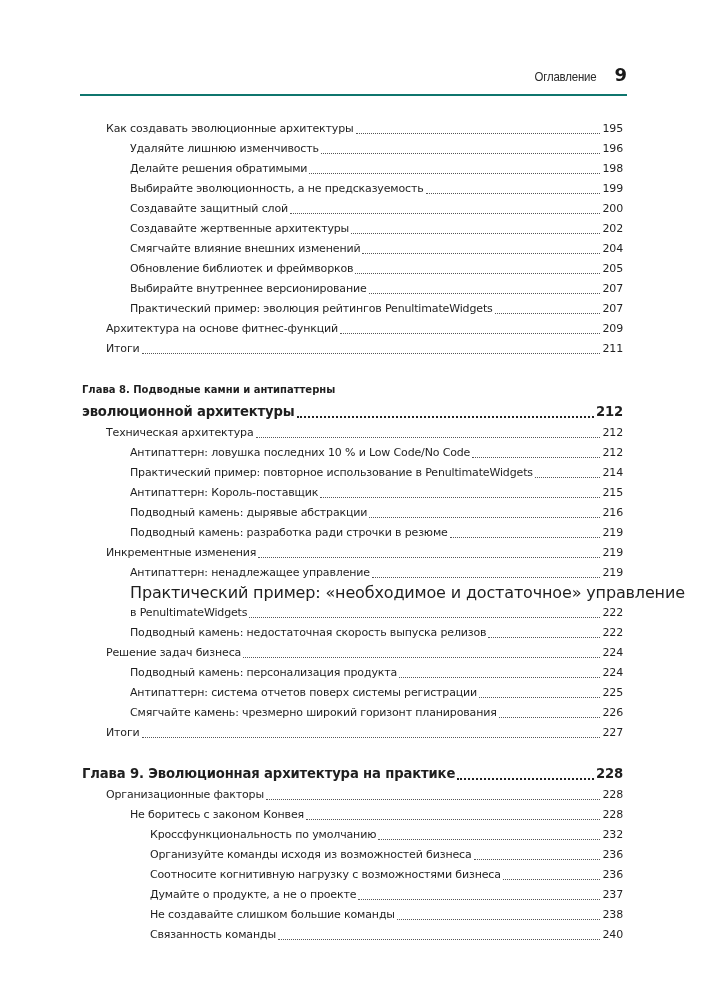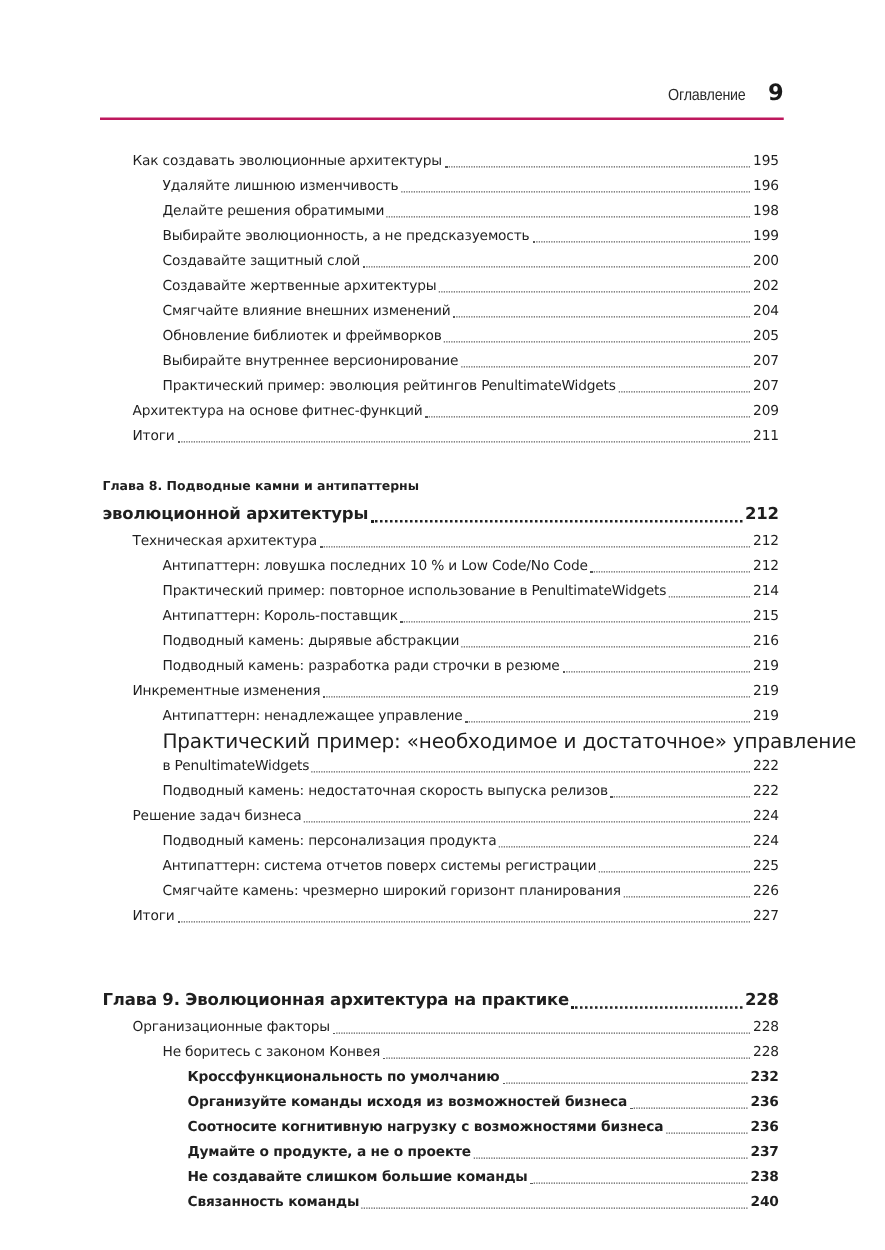--- a/index.html
+++ b/index.html
@@ -4,21 +4,21 @@
 <style>
   html, body { margin: 0; padding: 0; background: #ffffff; }
   body {
     width: 708px; height: 1000px; position: relative; overflow: hidden;
     font-family: "DejaVu Sans", "Liberation Sans", sans-serif;
     color: #1f1f1f;
   }
   .header {
     position: absolute; left: 80px; width: 547px; top: 64px; height: 30px;
     display: flex; justify-content: flex-end; align-items: baseline;
-    border-bottom: 2px solid #be185d;
+    border-bottom: 2px solid #0f766e;
   }
   .header .title {
     font-family: "Liberation Sans", sans-serif; font-size: 13px;
     letter-spacing: -0.2px; transform: scaleX(0.88); transform-origin: right;
     margin-right: 18px; color: #2a2a2a;
   }
   .header .pnum { font-size: 18px; font-weight: bold; color: #1a1a1a; }
 
   .toc { position: absolute; left: 82px; width: 541px; top: 119px; }
   .row {
@@ -27,21 +27,21 @@
   }
   .row .lbl { flex: 0 0 auto; }
   .row .leader {
     flex: 1 1 auto; overflow: hidden; margin: 0 2px;
     border-bottom: 1.3px dotted #555; height: 1px; align-self: flex-end;
     margin-bottom: 5px;
   }
   .row .pg { flex: 0 0 auto; }
   .l1 { padding-left: 24px; }
   .l2 { padding-left: 48px; }
-  .l3 { padding-left: 68px; font-weight: bold; }
+  .l3 { padding-left: 68px; }
   .chapter { font-weight: bold; font-size: 13.2px; }
   .chapter .leader { border-bottom: 2px dotted #222; }
   .wrap-first { height: 20px; line-height: 20px; font-size: 16px; white-space: nowrap; padding-left: 48px; letter-spacing: -0.15px; }
   .chap-first { height: 22px; line-height: 22px; font-weight: bold; font-size: 10px; }
   .gap { height: 20px; }
 </style>
 </head>
 <body>
 
 <div class="header">
@@ -202,21 +202,21 @@
           <span class="lbl">Итоги</span>
           <span class="leader"></span>
           <span class="pg">227</span>
         </div>
       </div>
   </div>
 
   <div class="gap"></div>
 
   <div>
-    <div class="row chapter" style="height:22px;line-height:22px;margin-top:27px;">
+    <div class="row chapter" style="height:22px;line-height:22px;">
       <span class="lbl">Глава 9. Эволюционная архитектура на практике</span>
       <span class="leader"></span>
       <span class="pg">228</span>
     </div>
     <div id="ch9">
         <div class="row l1">
           <span class="lbl">Организационные факторы</span>
           <span class="leader"></span>
           <span class="pg">228</span>
         </div>

